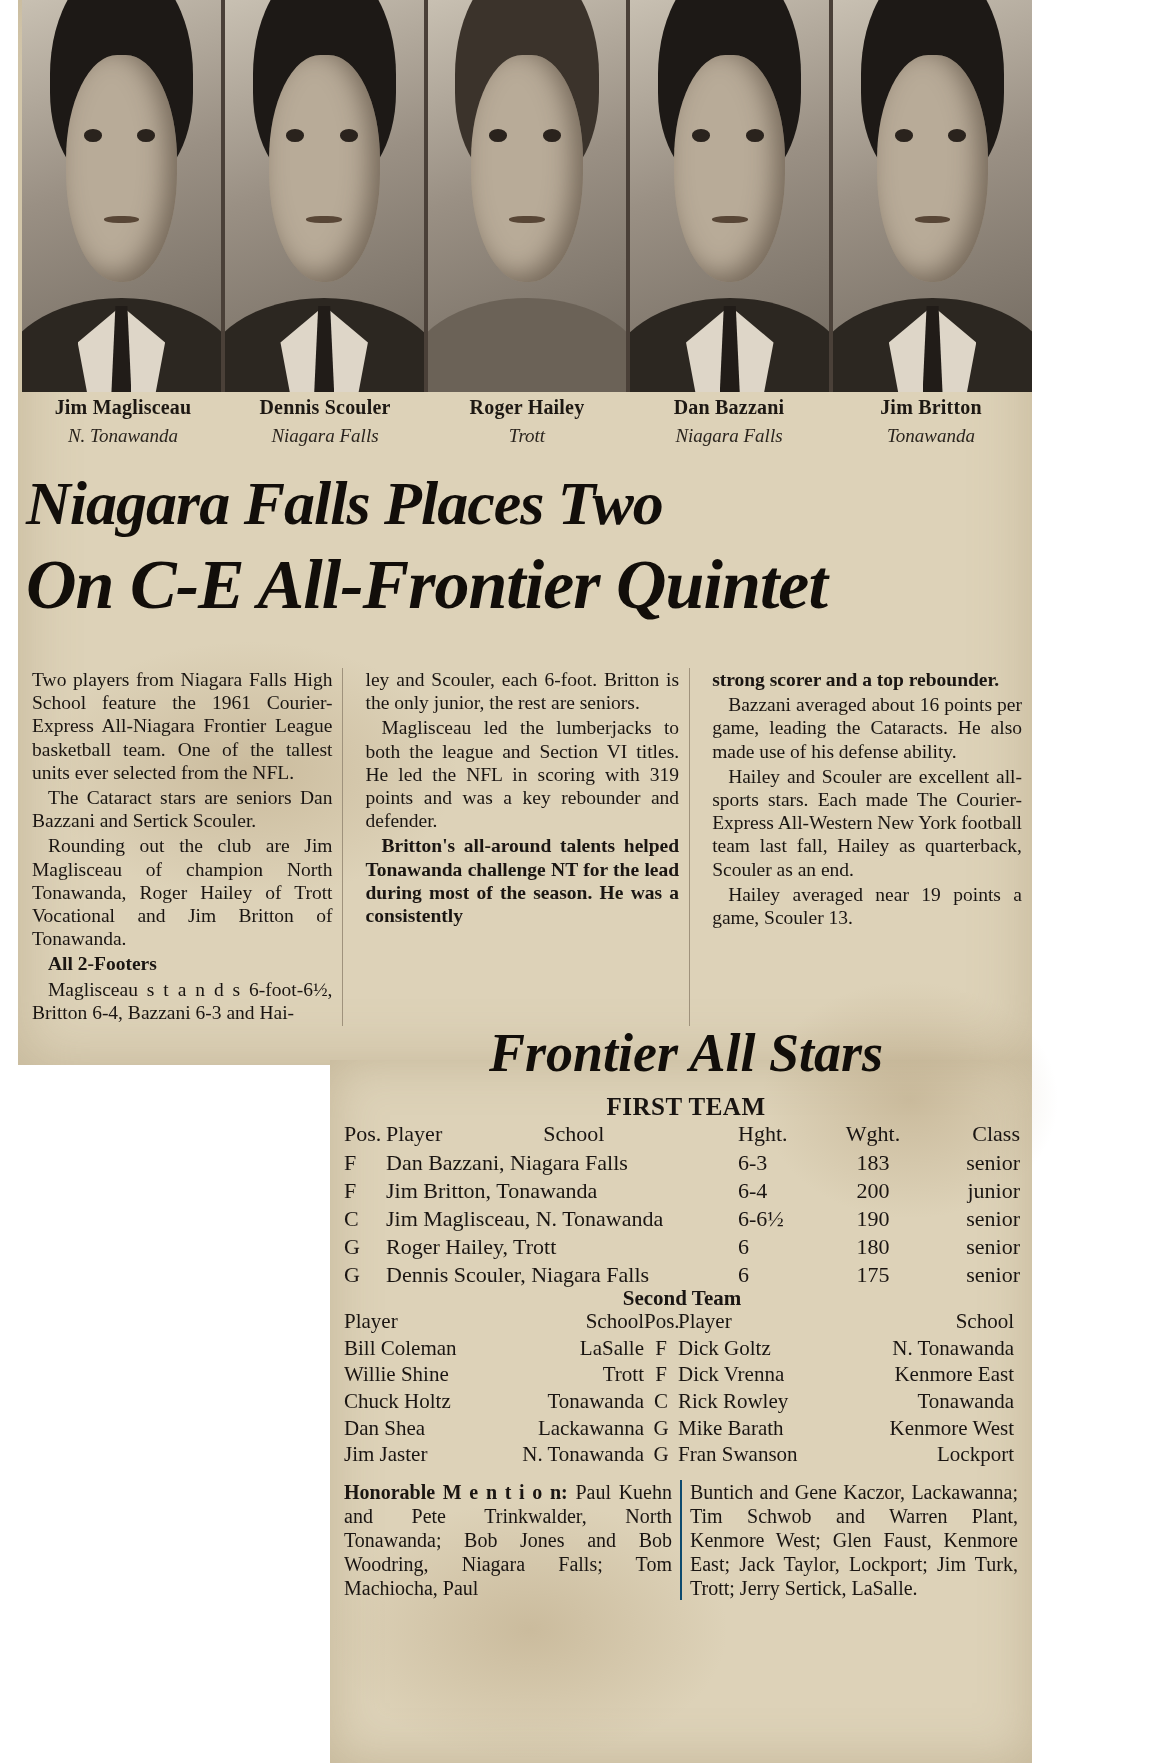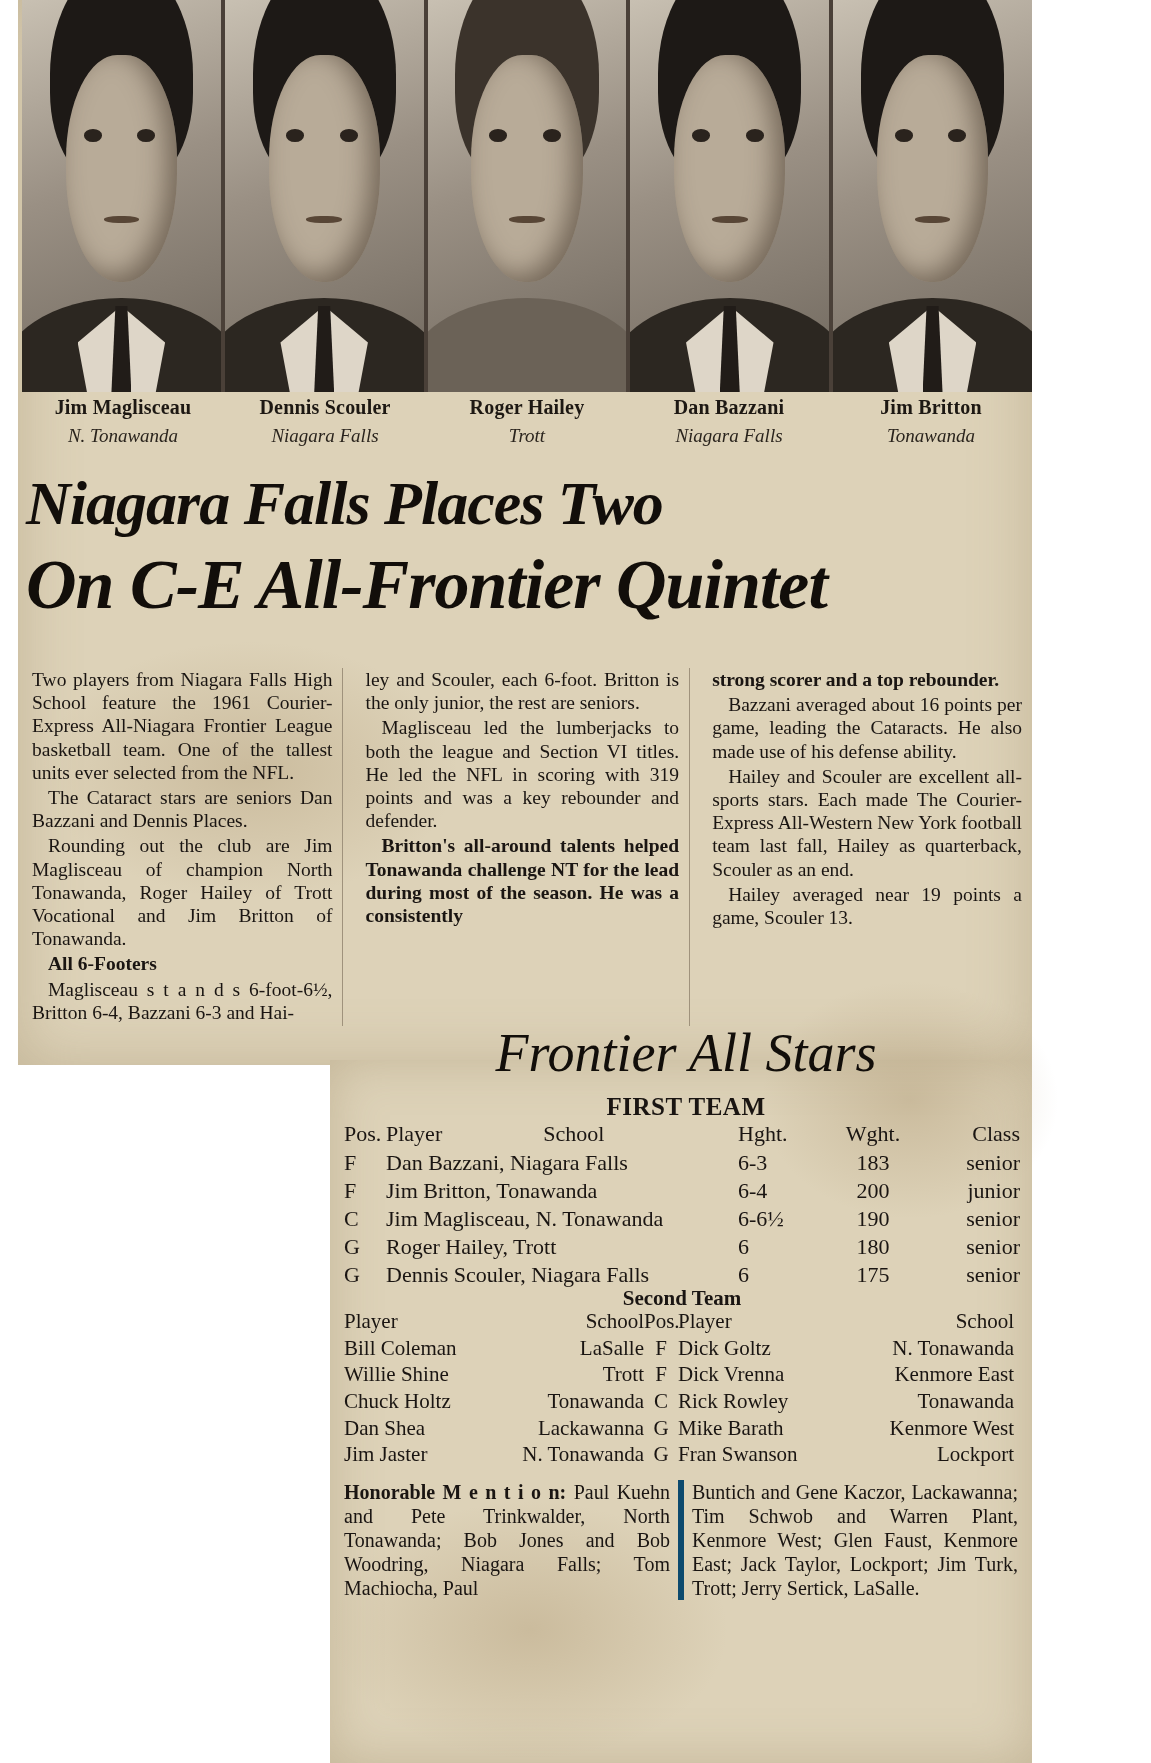--- a/index.html
+++ b/index.html
@@ -218,21 +218,21 @@
   }
 
   
   .fas-title {
     position: absolute;
     left: 356px;
     top: 1022px;
     width: 660px;
     text-align: center;
     font-family: "Liberation Serif", serif;
-    font-weight: normal;
+    font-weight: bold;
     font-style: italic;
     font-size: 54px;
     color: #120e0a;
   }
   .first-team-label {
     position: absolute;
     left: 356px;
     top: 1093px;
     width: 660px;
     text-align: center;
@@ -312,21 +312,21 @@
   .hm {
     position: absolute;
     left: 336px;
     top: 1480px;
     width: 690px;
     display: flex;
     font-size: 20px;
     line-height: 1.2;
   }
   .hm .hcol { width: 50%; padding: 0 8px; text-align: justify; }
-  .hm .hcol.left { border-right: 6px solid #0c4a6e; }
+  .hm .hcol.left { border-right: 2px solid #0c4a6e; }
   .hm b { font-weight: bold; }
 </style>
 </head>
 <body>
 
 <div class="clipping">
 
   <div class="paper-top"></div>
   <div class="paper-bottom"></div>
 
@@ -414,23 +414,23 @@
   </div>
 
   <div class="headline">
     <div class="l1">Niagara Falls Places Two</div>
     <div class="l2">On C-E All-Frontier Quintet</div>
   </div>
 
   <div class="cols">
     <div class="col c1">
       <p class="noind">Two players from Niagara Falls High School feature the 1961 Courier-Express All-Niagara Frontier League basketball team. One of the tallest units ever selected from the NFL.</p>
-      <p>The Cataract stars are seniors Dan Bazzani and Dennis Places.</p>
+      <p>The Cataract stars are seniors Dan Bazzani and Sertick Scouler.</p>
       <p>Rounding out the club are Jim Maglisceau of champion North Tonawanda, Roger Hailey of Trott Vocational and Jim Britton of Tonawanda.</p>
-      <p class="subhead">All 6-Footers</p>
+      <p class="subhead">All 2-Footers</p>
       <p>Maglisceau s t a n d s 6-foot-6½, Britton 6-4, Bazzani 6-3 and Hai-</p>
     </div>
     <div class="col c2">
       <p class="noind">ley and Scouler, each 6-foot. Britton is the only junior, the rest are seniors.</p>
       <p>Maglisceau led the lumberjacks to both the league and Section VI titles. He led the NFL in scoring with 319 points and was a key rebounder and defender.</p>
       <p class="bold">Britton's all-around talents helped Tonawanda challenge NT for the lead during most of the season. He was a consistently</p>
     </div>
     <div class="col c3">
       <p class="noind bold">strong scorer and a top rebounder.</p>
       <p>Bazzani averaged about 16 points per game, leading the Cataracts. He also made use of his defense ability.</p>

